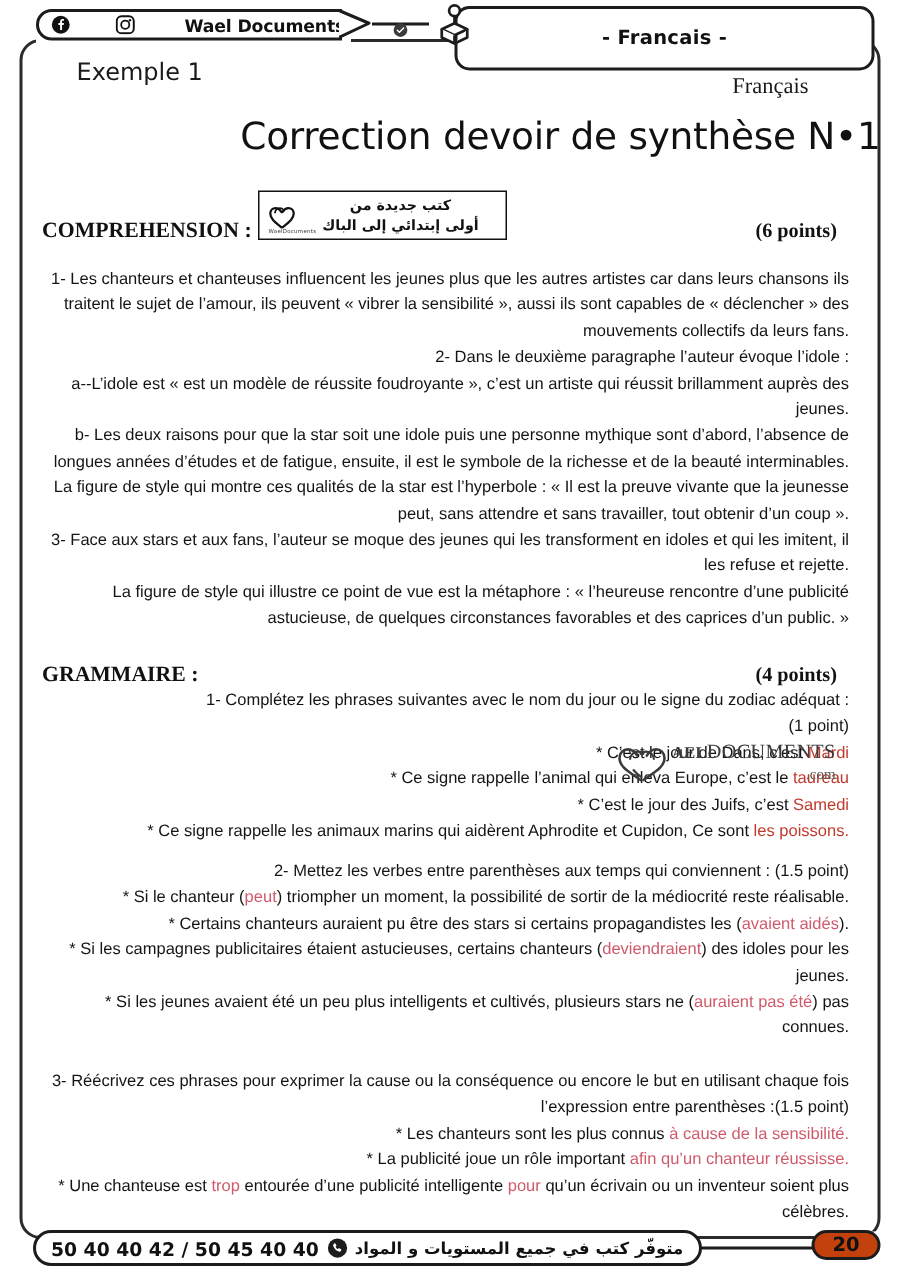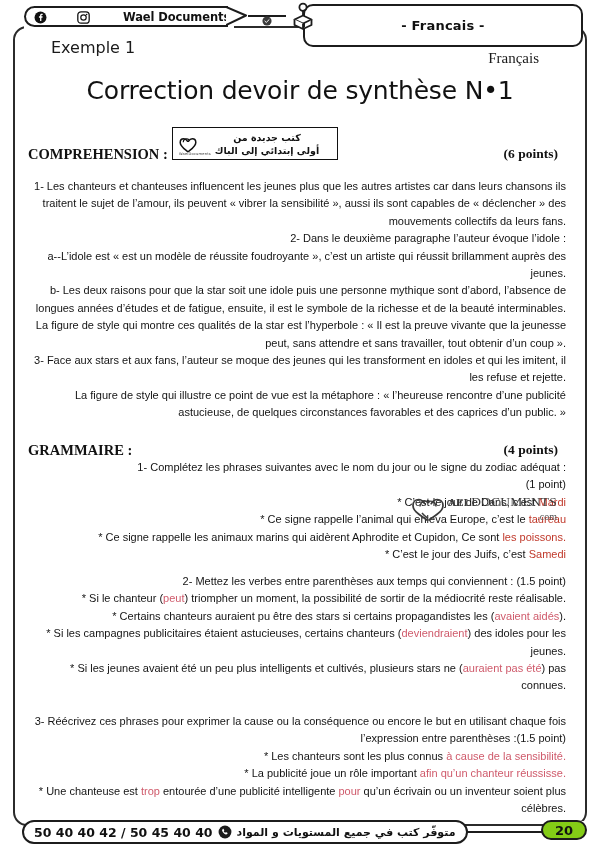--- a/index.html
+++ b/index.html
@@ -143,21 +143,21 @@
     font-size: 15px;
     color: #1a1a1a;
   }
 
   
   .doc-title {
     position: absolute;
     left: 13px;
     top: 76px;
     width: 574px;
-    text-align: center;
+    text-align: right;
     font-family: "DejaVu Sans", sans-serif;
     font-size: 25px;
     color: #111;
     letter-spacing: -0.2px;
   }
 
   
   .stamp {
     position: absolute;
     left: 172px;
@@ -297,21 +297,21 @@
     z-index: 5;
   }
   .page-num {
     position: absolute;
     left: 541px;
     top: 820px;
     width: 46px;
     height: 20px;
     border: 2px solid #1c1c1c;
     border-radius: 12px;
-    background: #84cc16;
+    background: #c2410c;
     display: flex;
     align-items: center;
     justify-content: center;
     box-sizing: border-box;
     z-index: 6;
     font-family: "DejaVu Sans", sans-serif;
     font-weight: bold;
     font-size: 13px;
     color: #111;
   }
@@ -413,24 +413,24 @@
 <div class="body-block" style="top:459px;">
   <p>1- Complétez les phrases suivantes avec le nom du jour ou le signe du zodiac adéquat :</p>
   <p>(1 point)</p>
   <p>
     <span>* C’est le jour de Dans, c’est </span><span class="red">Mardi</span>
   </p>
   <p>
     <span>* Ce signe rappelle l’animal qui enleva Europe, c’est le </span><span class="red">taureau</span>
   </p>
   <p>
+    <span>* C’est le jour des Juifs, c’est </span><span class="red">Samedi</span>
+  </p>
+  <p>
     <span>* Ce signe rappelle les animaux marins qui aidèrent Aphrodite et Cupidon, Ce sont </span><span class="red">les poissons.</span>
-  </p>
-  <p>
-    <span>* C’est le jour des Juifs, c’est </span><span class="red">Samedi</span>
   </p>
 </div>
 
 <div class="body-block" style="top:573px;">
   <p>2- Mettez les verbes entre parenthèses aux temps qui conviennent : (1.5 point)</p>
   <p>
     <span>*  Si le chanteur (</span><span class="pinkred">peut</span><span>) triompher un moment, la possibilité de sortir de la médiocrité reste réalisable.</span>
   </p>
   <p>
     <span>* Certains chanteurs auraient pu être des stars si certains propagandistes les (</span><span class="pinkred">avaient aidés</span><span>).</span>

